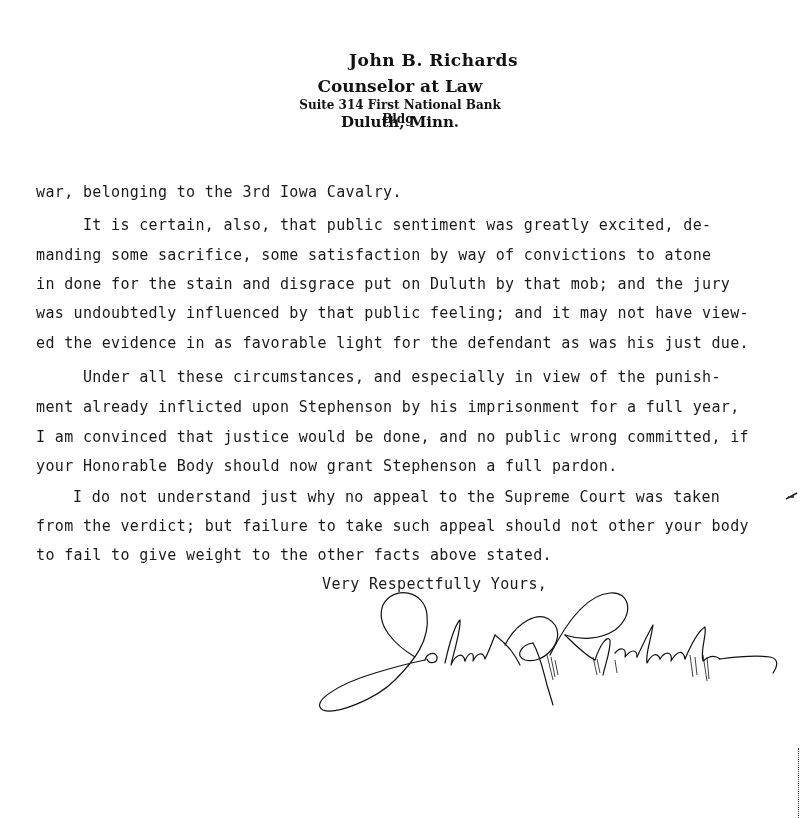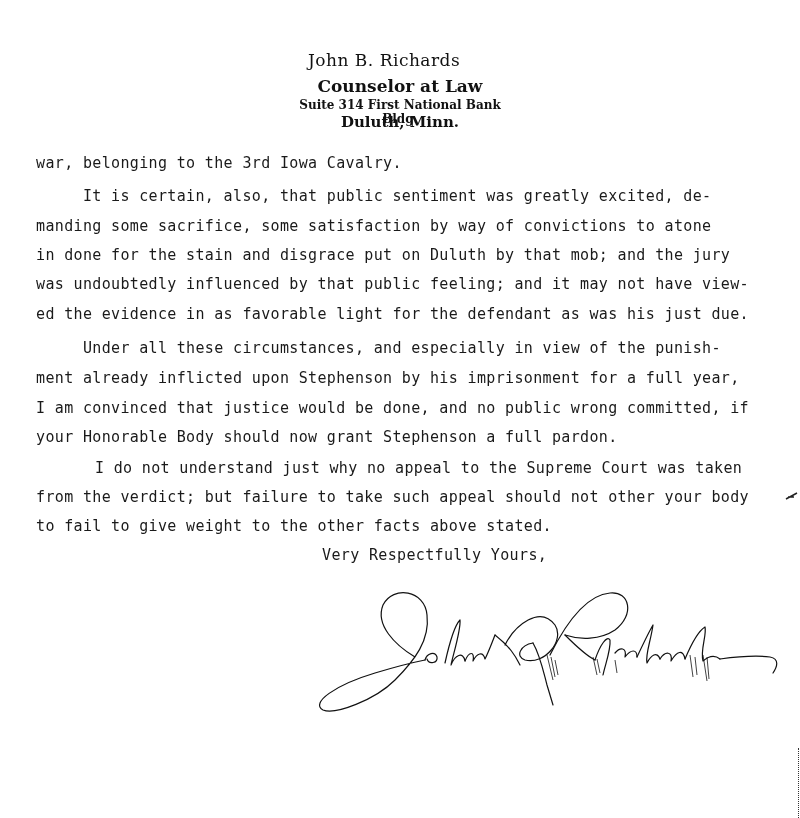--- a/index.html
+++ b/index.html
@@ -16,25 +16,25 @@
     }
     .letterhead {
       position: absolute;
       left: 0;
       top: 44px;
       width: 800px;
       text-align: center;
     }
     .lh-name {
       position: absolute;
-      left: 308px;
+      left: 318px;
       width: 200px;
-      text-align: left;
+      text-align: right;
       font-family: "DejaVu Serif", serif;
-      font-weight: normal;
+      font-weight: bold;
       font-size: 17px;
       letter-spacing: 0.5px;
       top: 6px;
     }
     .lh-title {
       position: absolute;
       left: 300px;
       width: 200px;
       text-align: center;
       font-family: "DejaVu Serif", serif;
@@ -63,20 +63,21 @@
       top: 69px;
     }
     .line {
       position: absolute;
       font-family: "DejaVu Sans Mono", monospace;
       font-size: 15px;
       letter-spacing: 0.35px;
       white-space: pre;
       line-height: 1;
       color: #1a1a1a;
+      margin-top: 29px;
     }
     .signature {
       position: absolute;
       left: 315px;
       top: 585px;
       width: 470px;
       height: 145px;
     }
     .edge-mark {
       position: absolute;
@@ -109,21 +110,21 @@
   <div class="line" style="left:36px; top:156px;">war, belonging to the 3rd Iowa Cavalry.</div>
   <div class="line" style="left:36px; top:189px;">     It is certain, also, that public sentiment was greatly excited, de-</div>
   <div class="line" style="left:36px; top:219px;">manding some sacrifice, some satisfaction by way of convictions to atone</div>
   <div class="line" style="left:36px; top:248px;">in done for the stain and disgrace put on Duluth by that mob; and the jury</div>
   <div class="line" style="left:36px; top:277px;">was undoubtedly influenced by that public feeling; and it may not have view-</div>
   <div class="line" style="left:36px; top:307px;">ed the evidence in as favorable light for the defendant as was his just due.</div>
   <div class="line" style="left:36px; top:341px;">     Under all these circumstances, and especially in view of the punish-</div>
   <div class="line" style="left:36px; top:371px;">ment already inflicted upon Stephenson by his imprisonment for a full year,</div>
   <div class="line" style="left:36px; top:401px;">I am convinced that justice would be done, and no public wrong committed, if</div>
   <div class="line" style="left:36px; top:430px;">your Honorable Body should now grant Stephenson a full pardon.</div>
-  <div class="line" style="left:48px; top:461px;">     I do not understand just why no appeal to the Supreme Court was taken</div>
+  <div class="line" style="left:26px; top:461px;">     I do not understand just why no appeal to the Supreme Court was taken</div>
   <div class="line" style="left:36px; top:490px;">from the verdict; but failure to take such appeal should not other your body</div>
   <div class="line" style="left:36px; top:519px;">to fail to give weight to the other facts above stated.</div>
 </div>
 
 <div class="line" style="left:322px; top:548px;">Very Respectfully Yours,</div>
 
 <div class="margin-mark">
   <svg width="14" height="10" viewBox="0 0 14 10">
     <path d="M1 8 L12 2 M3 6 L9 6" stroke="#222" stroke-width="1.5" fill="none"></path>
   </svg>

